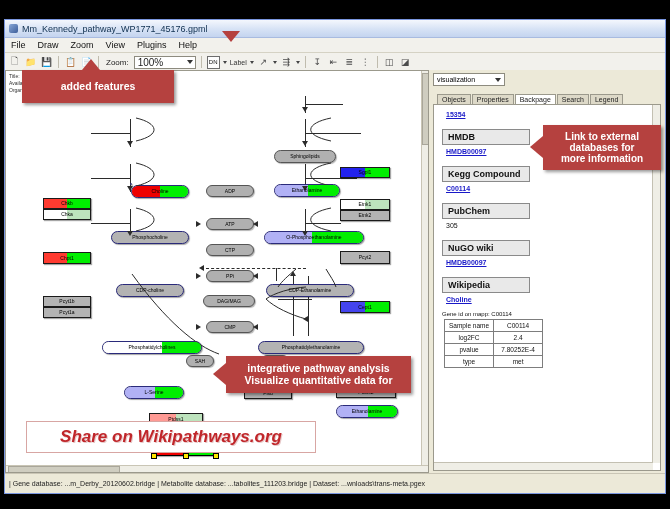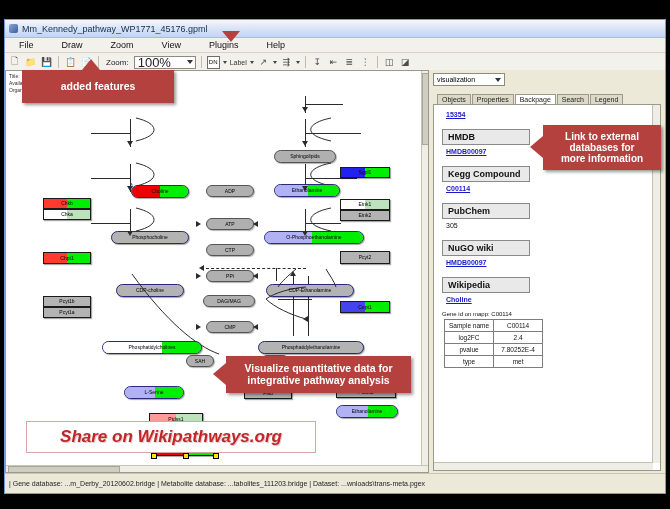--- a/index.html
+++ b/index.html
@@ -9,28 +9,28 @@
   
   .window{position:absolute;left:4px;top:19px;width:662px;height:475px;background:#ece9d8;
           border:1px solid #7a96df;box-sizing:border-box;}
   .titlebar{height:17px;background:linear-gradient(#f4f7fd,#d6e2f5 55%,#c4d4ef);
             border-bottom:1px solid #a8bbe0;display:flex;align-items:center;padding-left:4px;
             font-size:9px;color:#103050;}
   .titlebar .tb-ico{width:9px;height:9px;margin-right:4px;border-radius:2px;
             background:linear-gradient(135deg,#89a8d8,#3c5d99);flex:0 0 auto;}
   .menubar{height:14px;background:#f2f1ec;border-bottom:1px solid #d5d2c4;display:flex;
            align-items:center;font-size:9px;color:#111;}
-  .menubar span{padding:0 14px;}
+  .menubar span{padding:0 6px;}
   .toolbar{height:18px;background:#f2f1ec;border-bottom:1px solid #c9c5b5;display:flex;
            align-items:center;gap:3px;padding:0 3px;font-size:8px;color:#222;}
   .tb-btn{width:13px;height:13px;display:flex;align-items:center;justify-content:center;
           font-size:9px;color:#4b4b4b;}
   .tb-sep{width:1px;height:12px;background:#c0bcae;margin:0 2px;}
   .zoomlabel{font-size:8px;margin-left:2px;margin-right:2px;}
-  .zoombox{width:62px;height:13px;background:#fff;border:1px solid #8d8b7f;font-size:13px;
+  .zoombox{width:62px;height:13px;background:#fff;border:1px solid #8d8b7f;font-size:10px;
            display:flex;align-items:center;padding-left:3px;position:relative;box-sizing:border-box;}
   .zoombox .cv{position:absolute;right:2px;top:3px;width:0;height:0;border-left:3px solid transparent;
            border-right:3px solid transparent;border-top:4px solid #333;}
   .tb-ico-box{width:11px;height:11px;border:1px solid #6d6d6d;font-size:6px;color:#111;
               display:flex;align-items:center;justify-content:center;background:#fdfdfd;}
   .caret{width:0;height:0;border-left:2.5px solid transparent;border-right:2.5px solid transparent;
          border-top:3.5px solid #444;}
   .tb-text{font-size:7px;color:#333;}
 
   
@@ -479,21 +479,21 @@
   <div class="cotip tip-up" style="left:82px;top:59px;"></div>
 
   <div class="callout" style="left:543px;top:125px;width:118px;height:45px;font-size:10px;flex-direction:column;">
     <span>Link  to external</span>
     <span>databases  for</span>
     <span>more information</span>
   </div>
   <div class="cotip tip-left" style="left:530px;top:136px;"></div>
 
   <div class="callout" style="left:226px;top:356px;width:185px;height:37px;font-size:10.5px;flex-direction:column;">
+    <span>integrative pathway analysis</span>
     <span>Visualize quantitative data  for</span>
-    <span>integrative pathway analysis</span>
   </div>
   <div class="cotip tip-left" style="left:213px;top:363px;"></div>
 
   <div class="share-box" style="left:26px;top:421px;width:288px;height:30px;">
     <span>Share on Wikipathways.org</span>
   </div>
 </div>
 
 </body></html>

